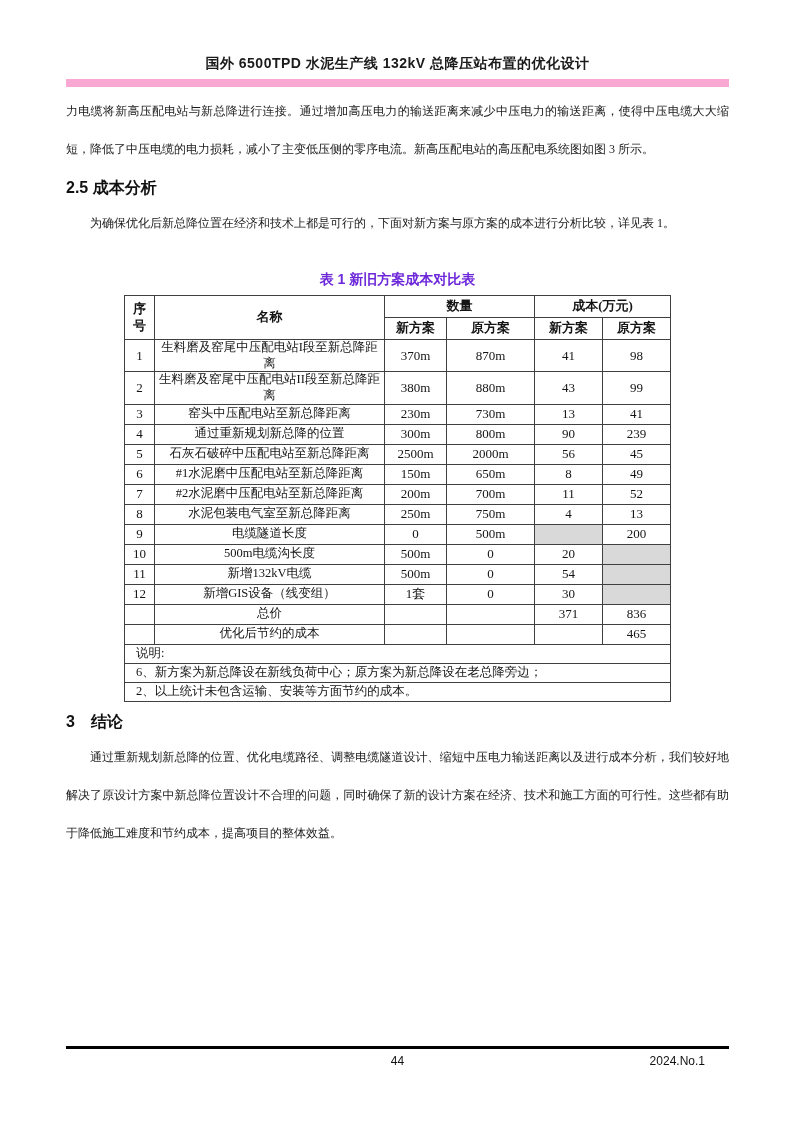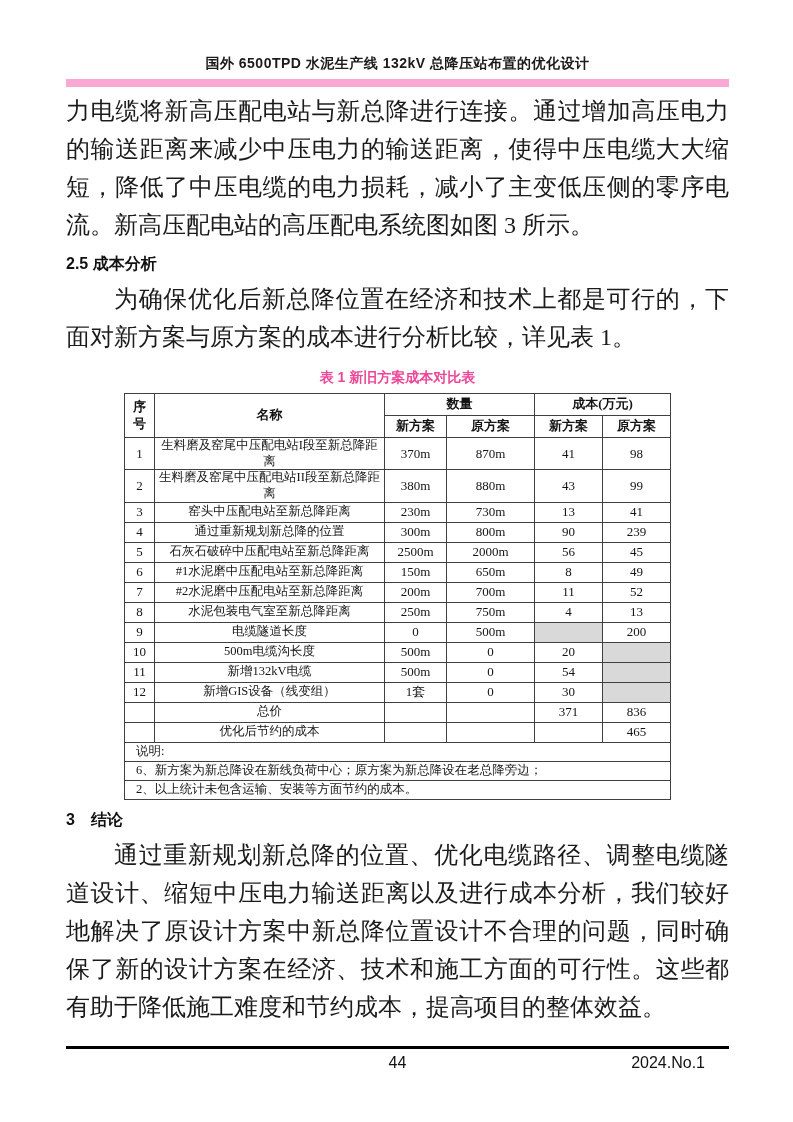--- a/index.html
+++ b/index.html
@@ -7,47 +7,47 @@
     width:793px;height:1122px;background:#ffffff;position:relative;overflow:hidden;
     font-family:"Liberation Serif","DejaVu Serif",serif;color:#1b1b1b;
   }
   .content{position:absolute;left:66px;width:663px;top:0;}
   .running-head{
     margin-top:55px;text-align:center;
     font-family:"Liberation Sans","DejaVu Sans",sans-serif;
     font-size:14px;font-weight:bold;letter-spacing:.5px;
     padding-bottom:6px;border-bottom:8px solid #f9a8d4;
   }
-  p.body{font-size:24px;line-height:38px;text-align:justify;margin:5px 0 0;}
+  p.body{font-size:12px;line-height:38px;text-align:justify;margin:5px 0 0;}
   p.indent{text-indent:2em;}
   h2.sec{
     font-family:"Liberation Sans","DejaVu Sans",sans-serif;
     font-size:16px;font-weight:bold;margin:10px 0 2px;color:#111;
   }
   .caption{
     text-align:center;font-family:"Liberation Sans","DejaVu Sans",sans-serif;
-    font-weight:bold;font-size:14px;margin:13px 0 6px;color:#ec4899;
+    font-weight:bold;font-size:14px;margin:29px 0 6px;color:#6d28d9;
   }
   table.cost{
     border-collapse:collapse;margin:0 auto;table-layout:fixed;width:546px;
     font-size:13px;color:#141414;
   }
   table.cost th,table.cost td{
     border:1px solid #404040;text-align:center;vertical-align:middle;
     padding:0 2px;height:19px;line-height:1.25;overflow:hidden;
   }
   table.cost th{font-weight:bold;height:21px;}
   th.no-col{white-space:pre-line;line-height:1.15;}
   td.name{font-size:12.5px;}
   td.shaded{background:#d9d9d9;}
   tr.note td{text-align:left;font-size:12.5px;height:18px;padding:0 11px;}
   .footer{
     position:absolute;left:66px;width:663px;top:1046px;height:30px;
     border-top:3.5px solid #000;text-align:center;
-    font-family:"Liberation Sans","DejaVu Sans",sans-serif;font-size:16px;color:#111;
+    font-family:"Liberation Sans","DejaVu Sans",sans-serif;font-size:12px;color:#111;
   }
   .footer .page-num{display:inline-block;margin-top:5px;}
   .footer .issue{position:absolute;right:24px;top:5px;}
 </style>
 </head>
 <body>
 
 <div class="page">
   <div class="content">
 

